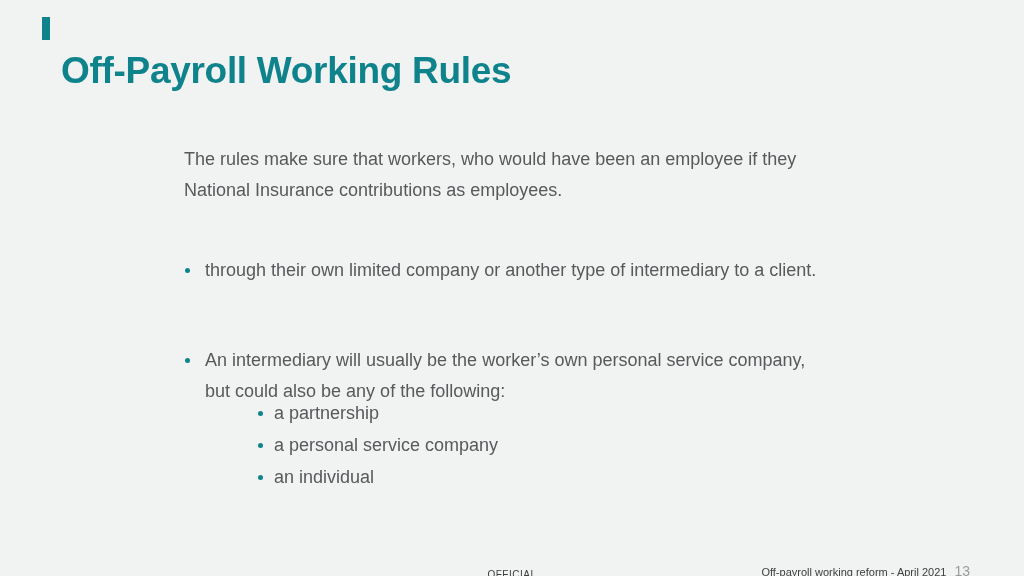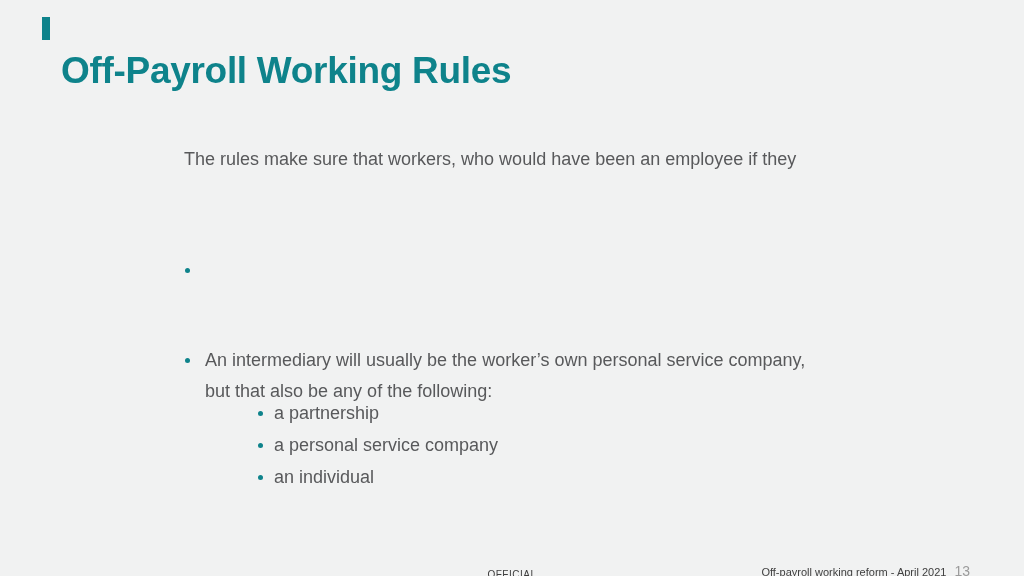--- a/index.html
+++ b/index.html
@@ -81,33 +81,35 @@
 <body>
 
 <div class="accent-bar"></div>
 
 <h1 class="slide-title">Off-Payroll Working Rules</h1>
 
 <div class="content">
 
   <div class="para">
     <div>The rules make sure that workers, who would have been an employee if they</div>
+    <div>National Insurance contributions as employees.</div>
   </div>
 
   <div class="bullet bullet-1">
     <span class="dot"></span>
     <div class="text">
+      <div>through their own limited company or another type of intermediary to a client.</div>
     </div>
   </div>
 
   <div class="bullet bullet-2">
     <span class="dot"></span>
     <div class="text">
       <div>An intermediary will usually be the worker’s own personal service company,</div>
-      <div>but that also be any of the following:</div>
+      <div>but could also be any of the following:</div>
     </div>
   </div>
 
   <div class="sub-bullet sub-1">
     <span class="dot"></span>
     <div class="text">a partnership</div>
   </div>
 
   <div class="sub-bullet sub-2">
     <span class="dot"></span>

